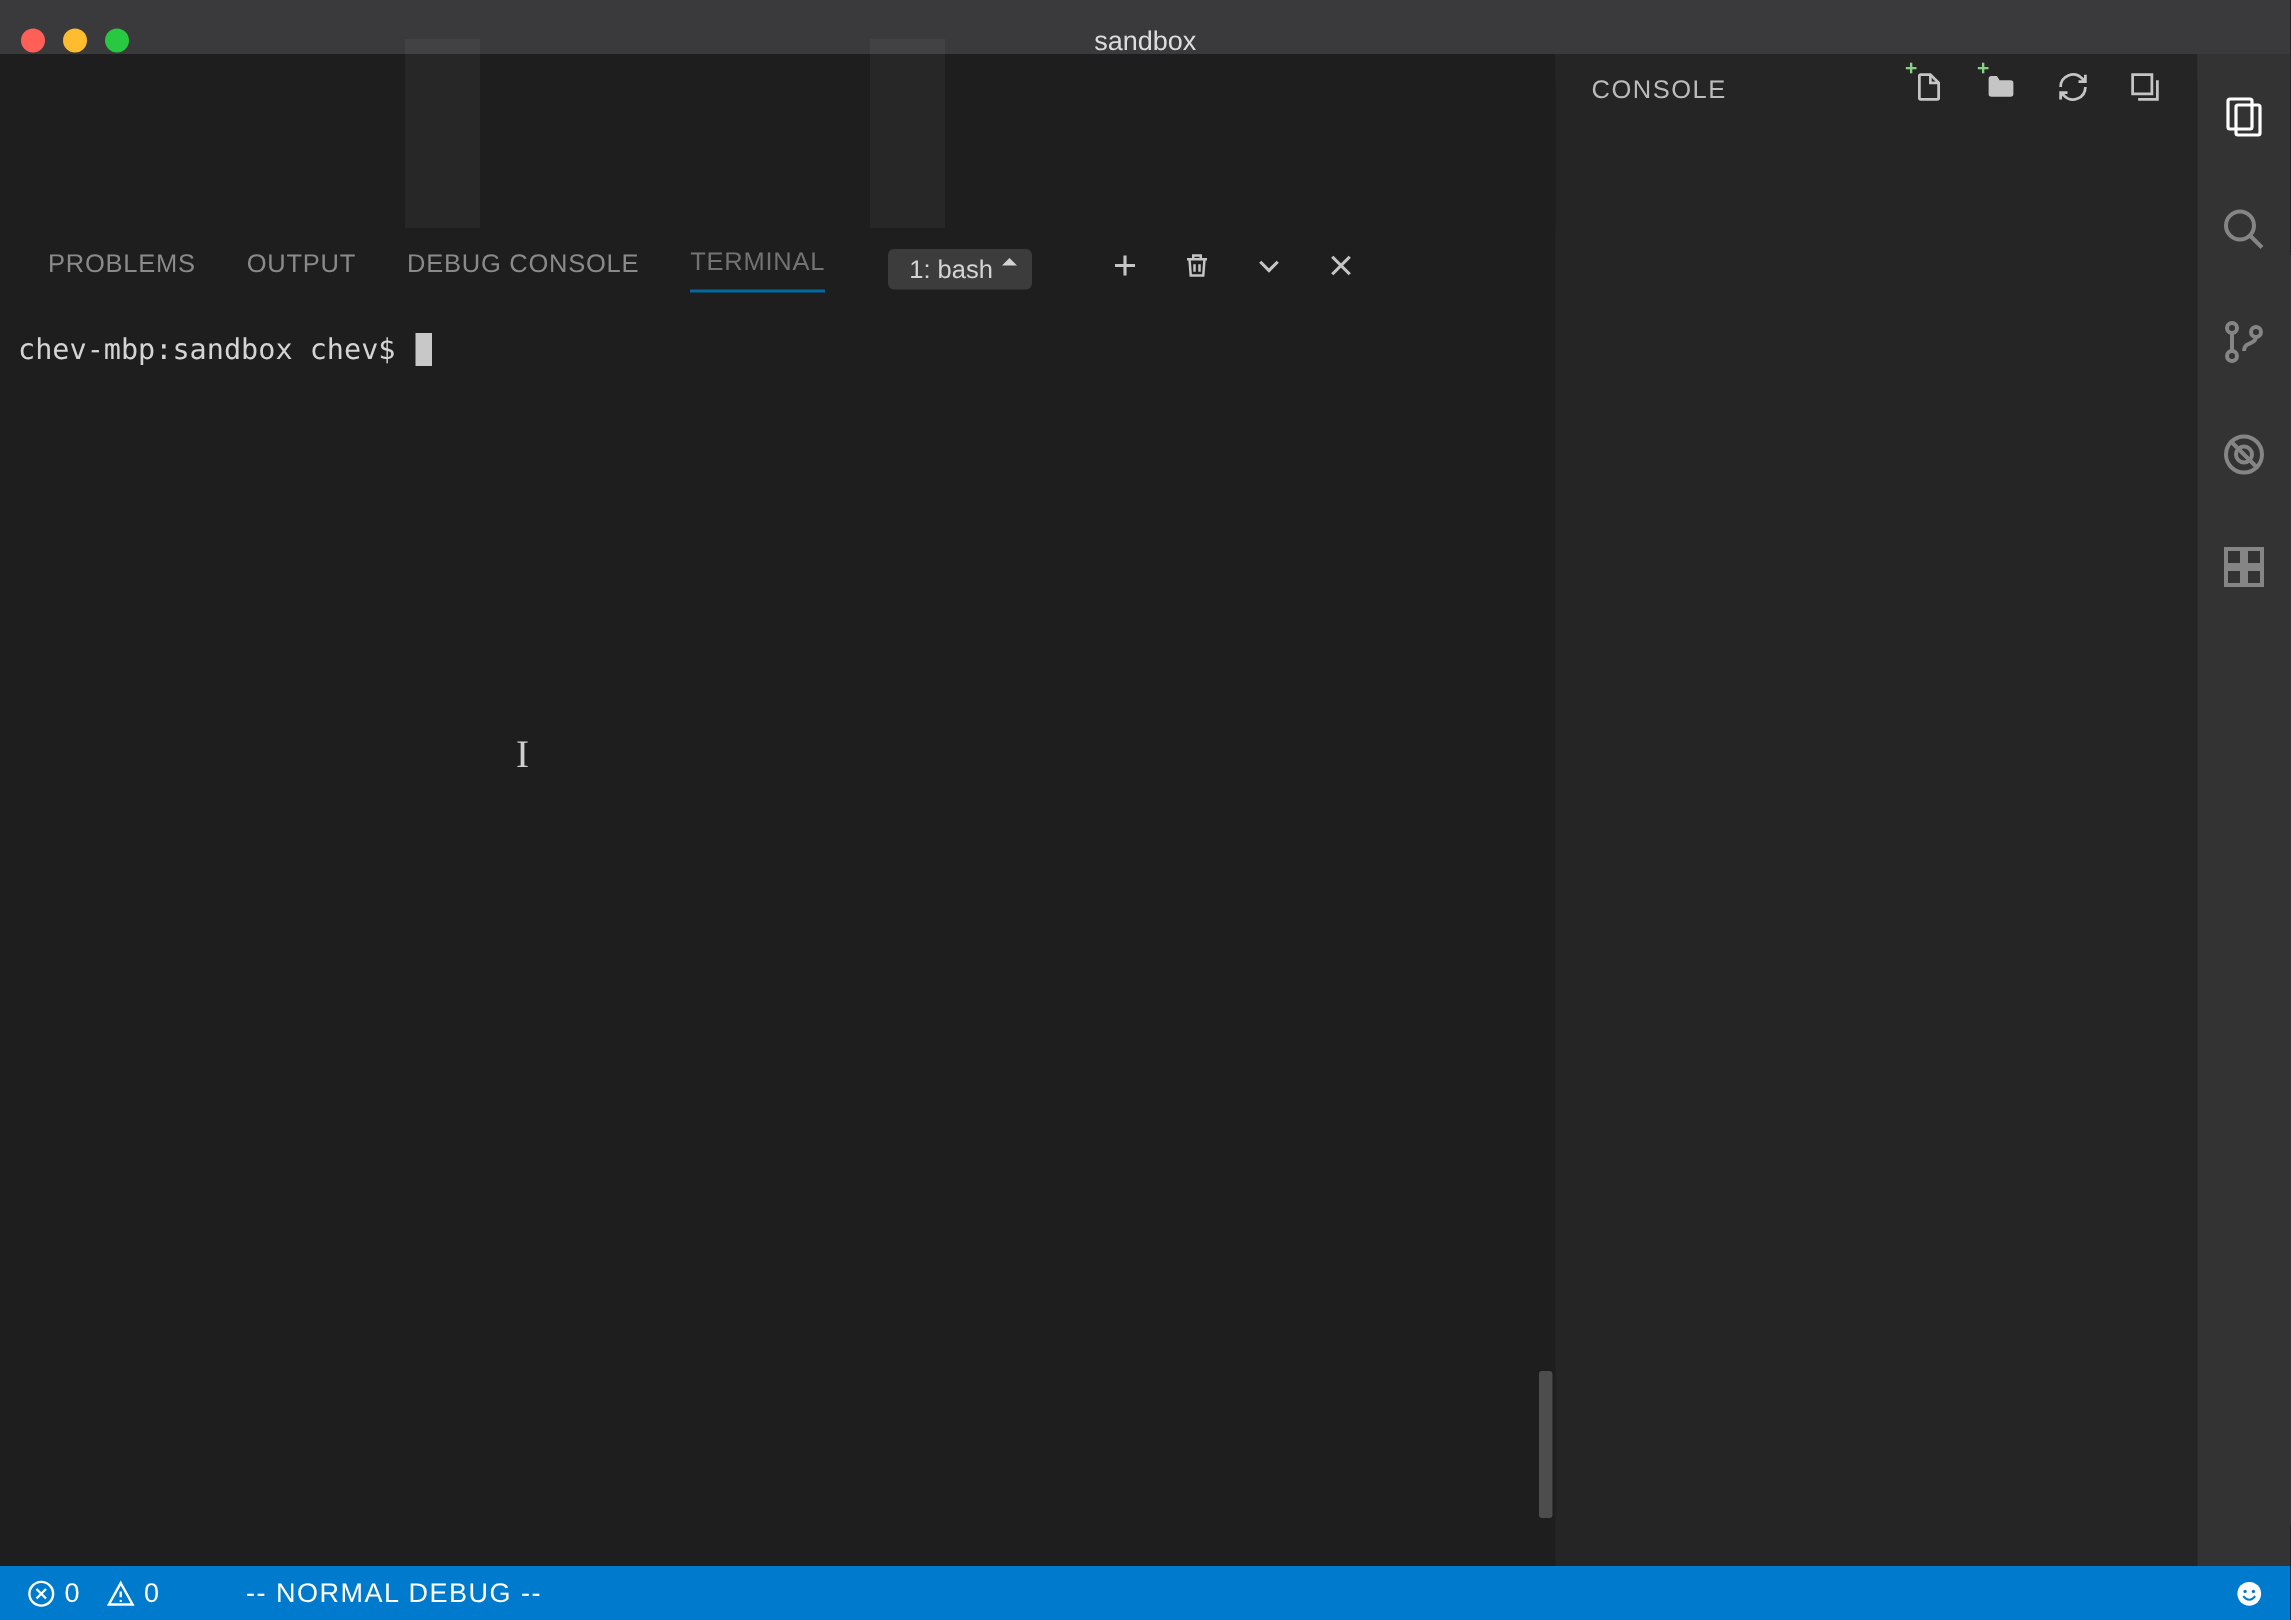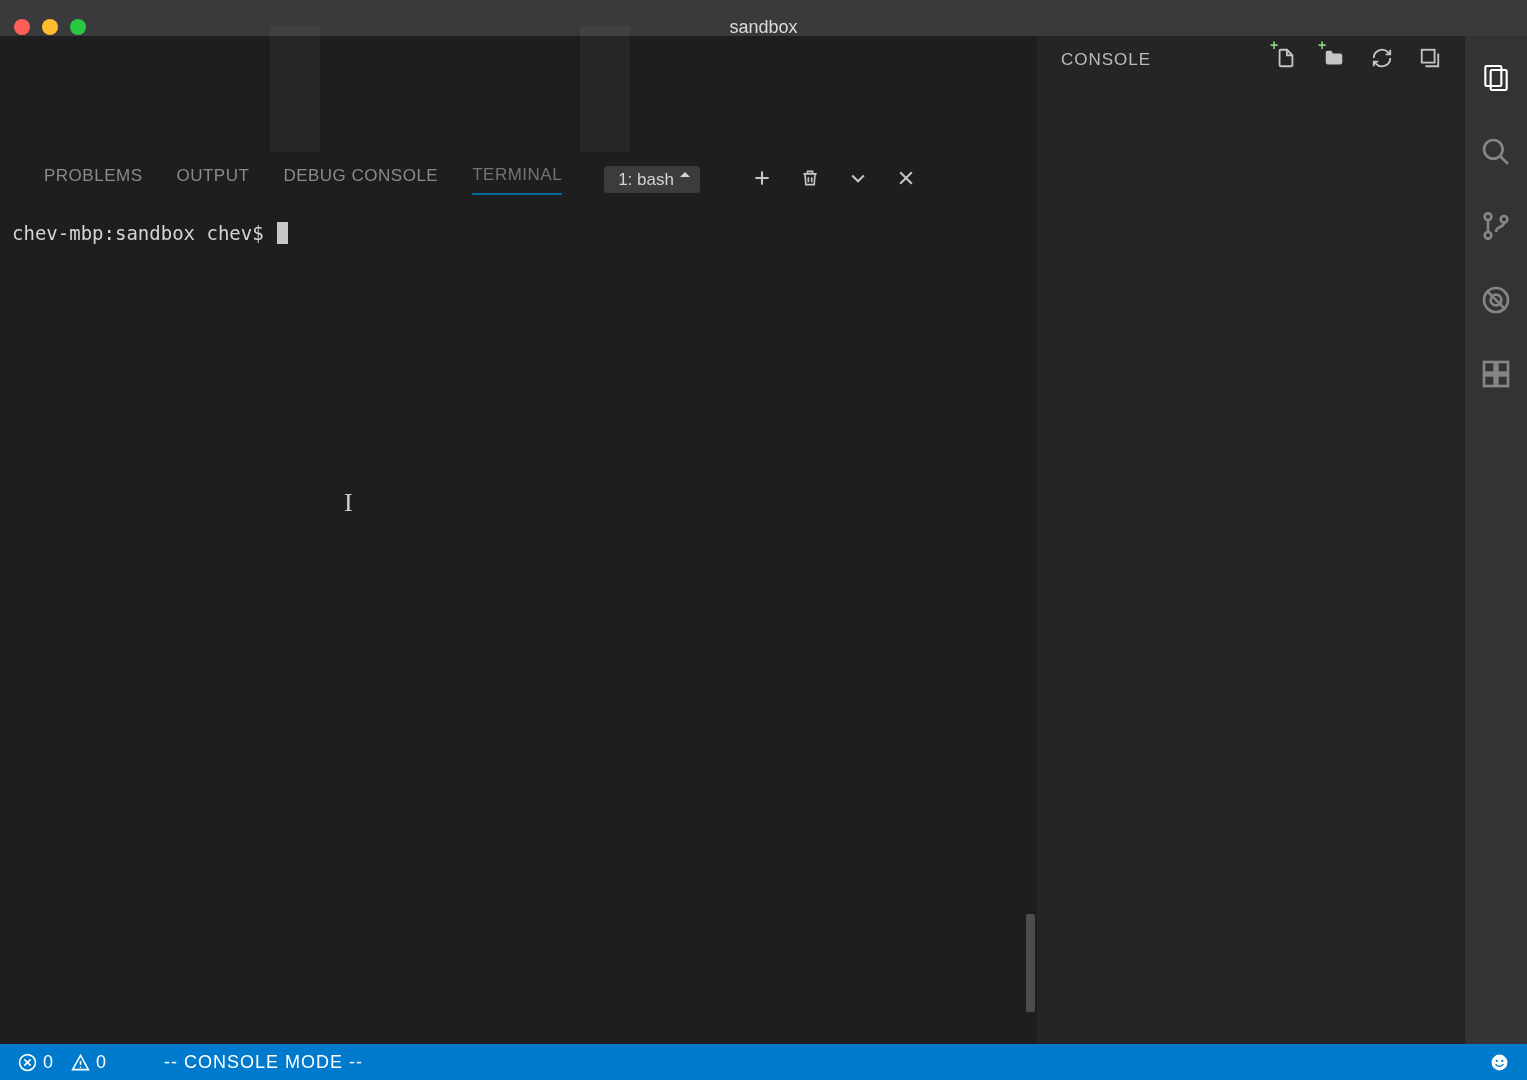--- a/index.html
+++ b/index.html
@@ -31,21 +31,21 @@
   .plus-dec::before{ content:"+"; position:absolute; top:-10px; left:-5px; color:#89d185; font-size:14px; font-weight:bold; }
 
   
   .editor { flex:1; order:1; display:flex; flex-direction:column; background:#1e1e1e; }
   .edblank { height:116px; background:#1e1e1e; position:relative; }
   .watermark { position:absolute; left:270px; top:-10px; width:360px; height:126px; opacity:0.04; background:
      linear-gradient(#fff,#fff) 0 0/50px 126px no-repeat,
      linear-gradient(#fff,#fff) 310px 0/50px 126px no-repeat;
   }
 
-  .panelbar { height:54px; border-top:1px solid #1e1e1e; display:flex; align-items:center; padding:0 44px; gap:34px; }
+  .panelbar { height:54px; border-top:1px solid #1e1e1e; display:flex; align-items:center; padding:0 32px; gap:34px; }
   .ptab { font-size:17px; letter-spacing:.5px; color:#8a8a8a; cursor:pointer; text-transform:uppercase; padding-bottom:8px; }
   .ptab.active { color:#737373; border-bottom:2px solid #0369a1; }
   .term-select { margin-left:8px; background:#3c3c3c; color:#d4d4d4; border:none; font-size:17px; padding:4px 26px 4px 14px; border-radius:4px; appearance:none; position:relative; }
   .sel-wrap{ position:relative; }
   .sel-wrap::after{ content:""; position:absolute; right:10px; top:6px; color:#d4d4d4; font-size:11px; border-left:5px solid transparent; border-right:5px solid transparent; border-bottom:5px solid #d4d4d4; }
   .sel-wrap::before{ content:""; position:absolute; right:10px; bottom:6px; border-left:5px solid transparent; border-right:5px solid transparent; border-top:5px solid #d4d4d4; }
   .pactions { display:flex; gap:28px; align-items:center; margin-left:18px; }
   .pactions svg{ width:20px; height:20px; color:#c5c5c5; cursor:pointer; }
 
   .terminal { flex:1; padding:16px 12px; font-family:Menlo,Consolas,monospace; font-size:19px; color:#d4d4d4; position:relative; }
@@ -213,21 +213,21 @@
     <span>0</span>
   </div>
   <div class="seg">
     <svg viewBox="0 0 24 24" fill="currentColor">
         <path d="M12 3l10 18H2L12 3z" fill="none" stroke="currentColor" stroke-width="2"></path>
         <line x1="12" y1="10" x2="12" y2="15" stroke="currentColor" stroke-width="2"></line>
         <circle cx="12" cy="18" r="1"></circle>
       </svg>
     <span>0</span>
   </div>
-  <div class="mode">-- CONSOLE MODE --</div>
+  <div class="mode">-- NORMAL DEBUG --</div>
   <div class="grow"></div>
   <div class="seg">
     <svg viewBox="0 0 24 24" fill="currentColor">
         <circle cx="12" cy="12" r="10"></circle>
         <circle cx="8.5" cy="10" r="1.4" fill="#007acc"></circle>
         <circle cx="15.5" cy="10" r="1.4" fill="#007acc"></circle>
         <path d="M7 14c1.5 2 3 3 5 3s3.5-1 5-3" stroke="#007acc" stroke-width="1.6" fill="none"></path>
       </svg>
   </div>
 </div>

